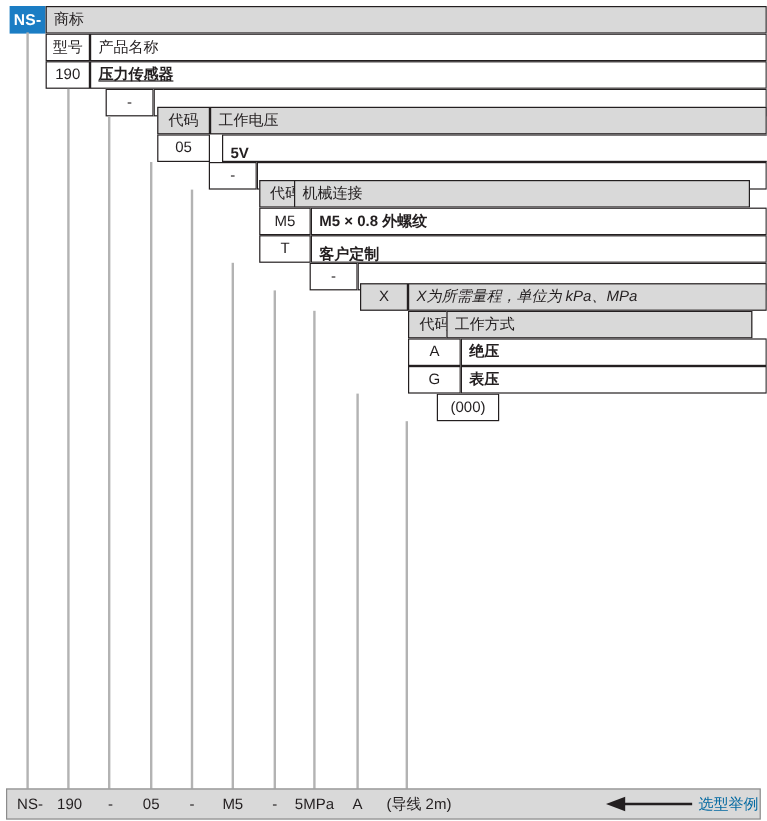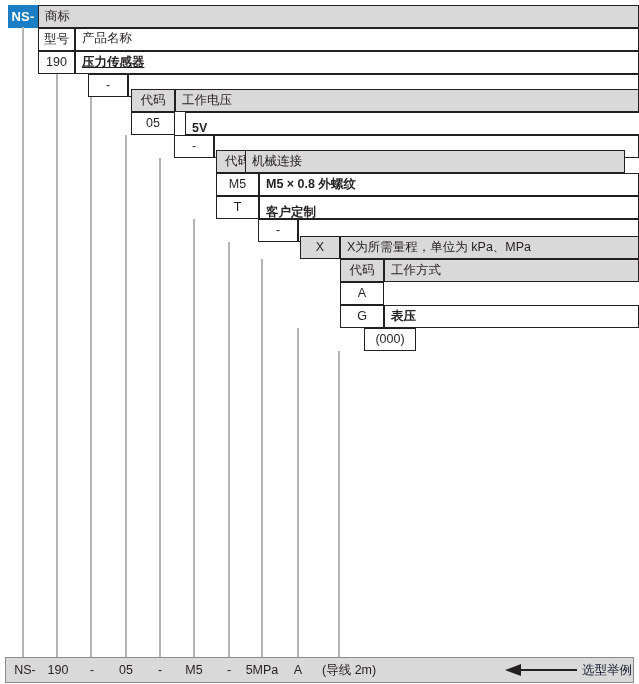--- a/index.html
+++ b/index.html
@@ -66,21 +66,21 @@
     font-size:12.5px;
     color:#231f20;
   }
   .extok.ctr{justify-content:center;}
   .exlabel{
     position:absolute;
     height:26px;
     display:flex;align-items:center;
     white-space:nowrap;
     font-size:12.5px;
-    color:#0f172a;
+    color:#0369a1;
   }
   .arrow{
     position:absolute;
     height:26px;
     display:flex;align-items:center;
   }
 </style>
 </head>
 <body>
 
@@ -89,21 +89,21 @@
   <div class="badge" style="left:8px;top:5px;width:30px;height:23px;background:#1b7dc4;">
     <span>NS-</span>
   </div>
   <div class="cell gray desc" style="left:38px;top:5px;width:601px;">
     <span>商标</span>
   </div>
 
   <div class="cell code" style="left:38px;top:28px;width:37px;">
     <span>型号</span>
   </div>
-  <div class="cell desc" style="left:75px;top:28px;width:564px;font-family:Liberation Mono, monospace;">
+  <div class="cell desc" style="left:75px;top:28px;width:564px;">
     <span>产品名称</span>
   </div>
 
   <div class="cell code" style="left:38px;top:51px;width:37px;">
     <span>190</span>
   </div>
   <div class="cell desc b" style="left:75px;top:51px;width:564px;text-decoration:underline;">
     <span>压力传感器</span>
   </div>
 
@@ -153,33 +153,36 @@
   </div>
 
   <div class="cell code" style="left:258px;top:219px;width:40px;">
     <span>-</span>
   </div>
   <div class="cell" style="left:298px;top:219px;width:341px;"></div>
 
   <div class="cell gray code" style="left:300px;top:236px;width:40px;">
     <span>X</span>
   </div>
-  <div class="cell gray desc" style="left:340px;top:236px;width:299px;">
+  <div class="cell gray desc" style="left:340px;top:236px;width:299px;font-style:italic;">
     <span>X为所需量程，单位为 kPa、MPa</span>
   </div>
 
   <div class="cell gray code" style="left:340px;top:259px;width:44px;">
     <span>代码</span>
   </div>
-  <div class="cell gray desc" style="left:384px;top:259px;width:255px;font-family:Liberation Serif, serif;">
+  <div class="cell gray desc" style="left:372px;top:259px;width:255px;font-family:Liberation Serif, serif;">
     <span>工作方式</span>
   </div>
 
   <div class="cell code" style="left:340px;top:282px;width:44px;">
     <span>A</span>
+  </div>
+  <div class="cell desc b" style="left:384px;top:282px;width:255px;">
+    <span>绝压</span>
   </div>
 
   <div class="cell code" style="left:340px;top:305px;width:44px;">
     <span>G</span>
   </div>
   <div class="cell desc b" style="left:384px;top:305px;width:255px;">
     <span>表压</span>
   </div>
 
   <div class="cell code" style="left:364px;top:328px;width:52px;">

